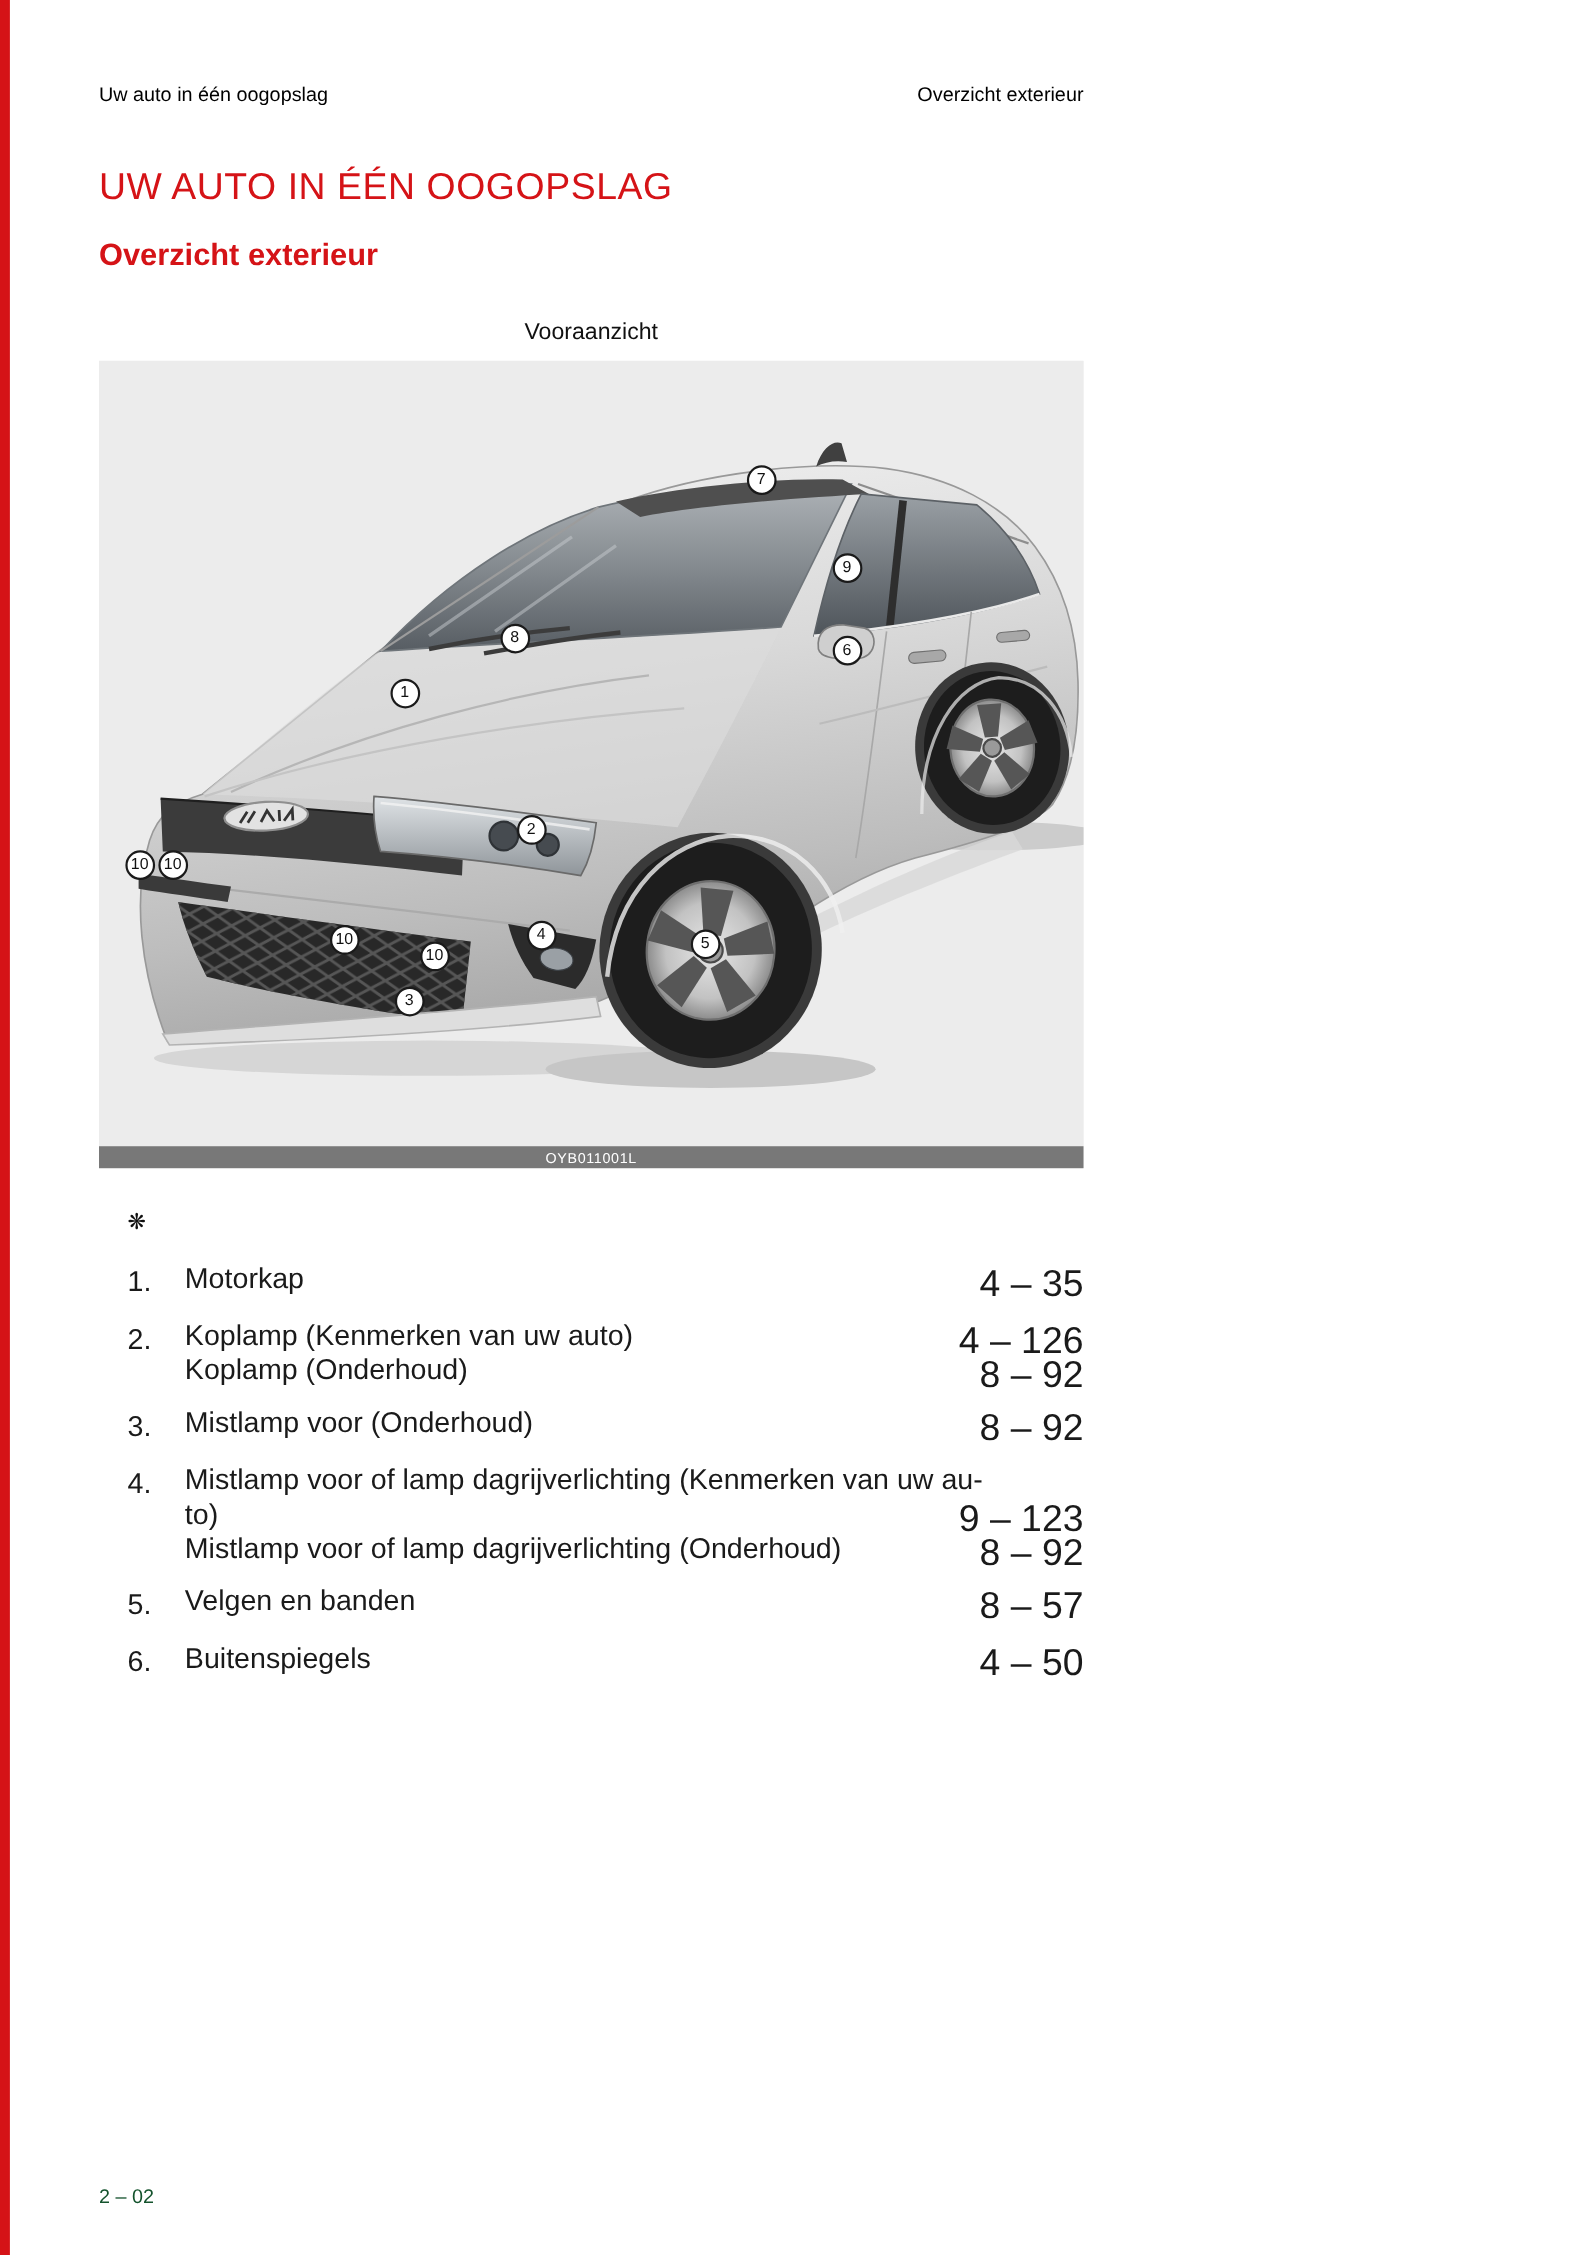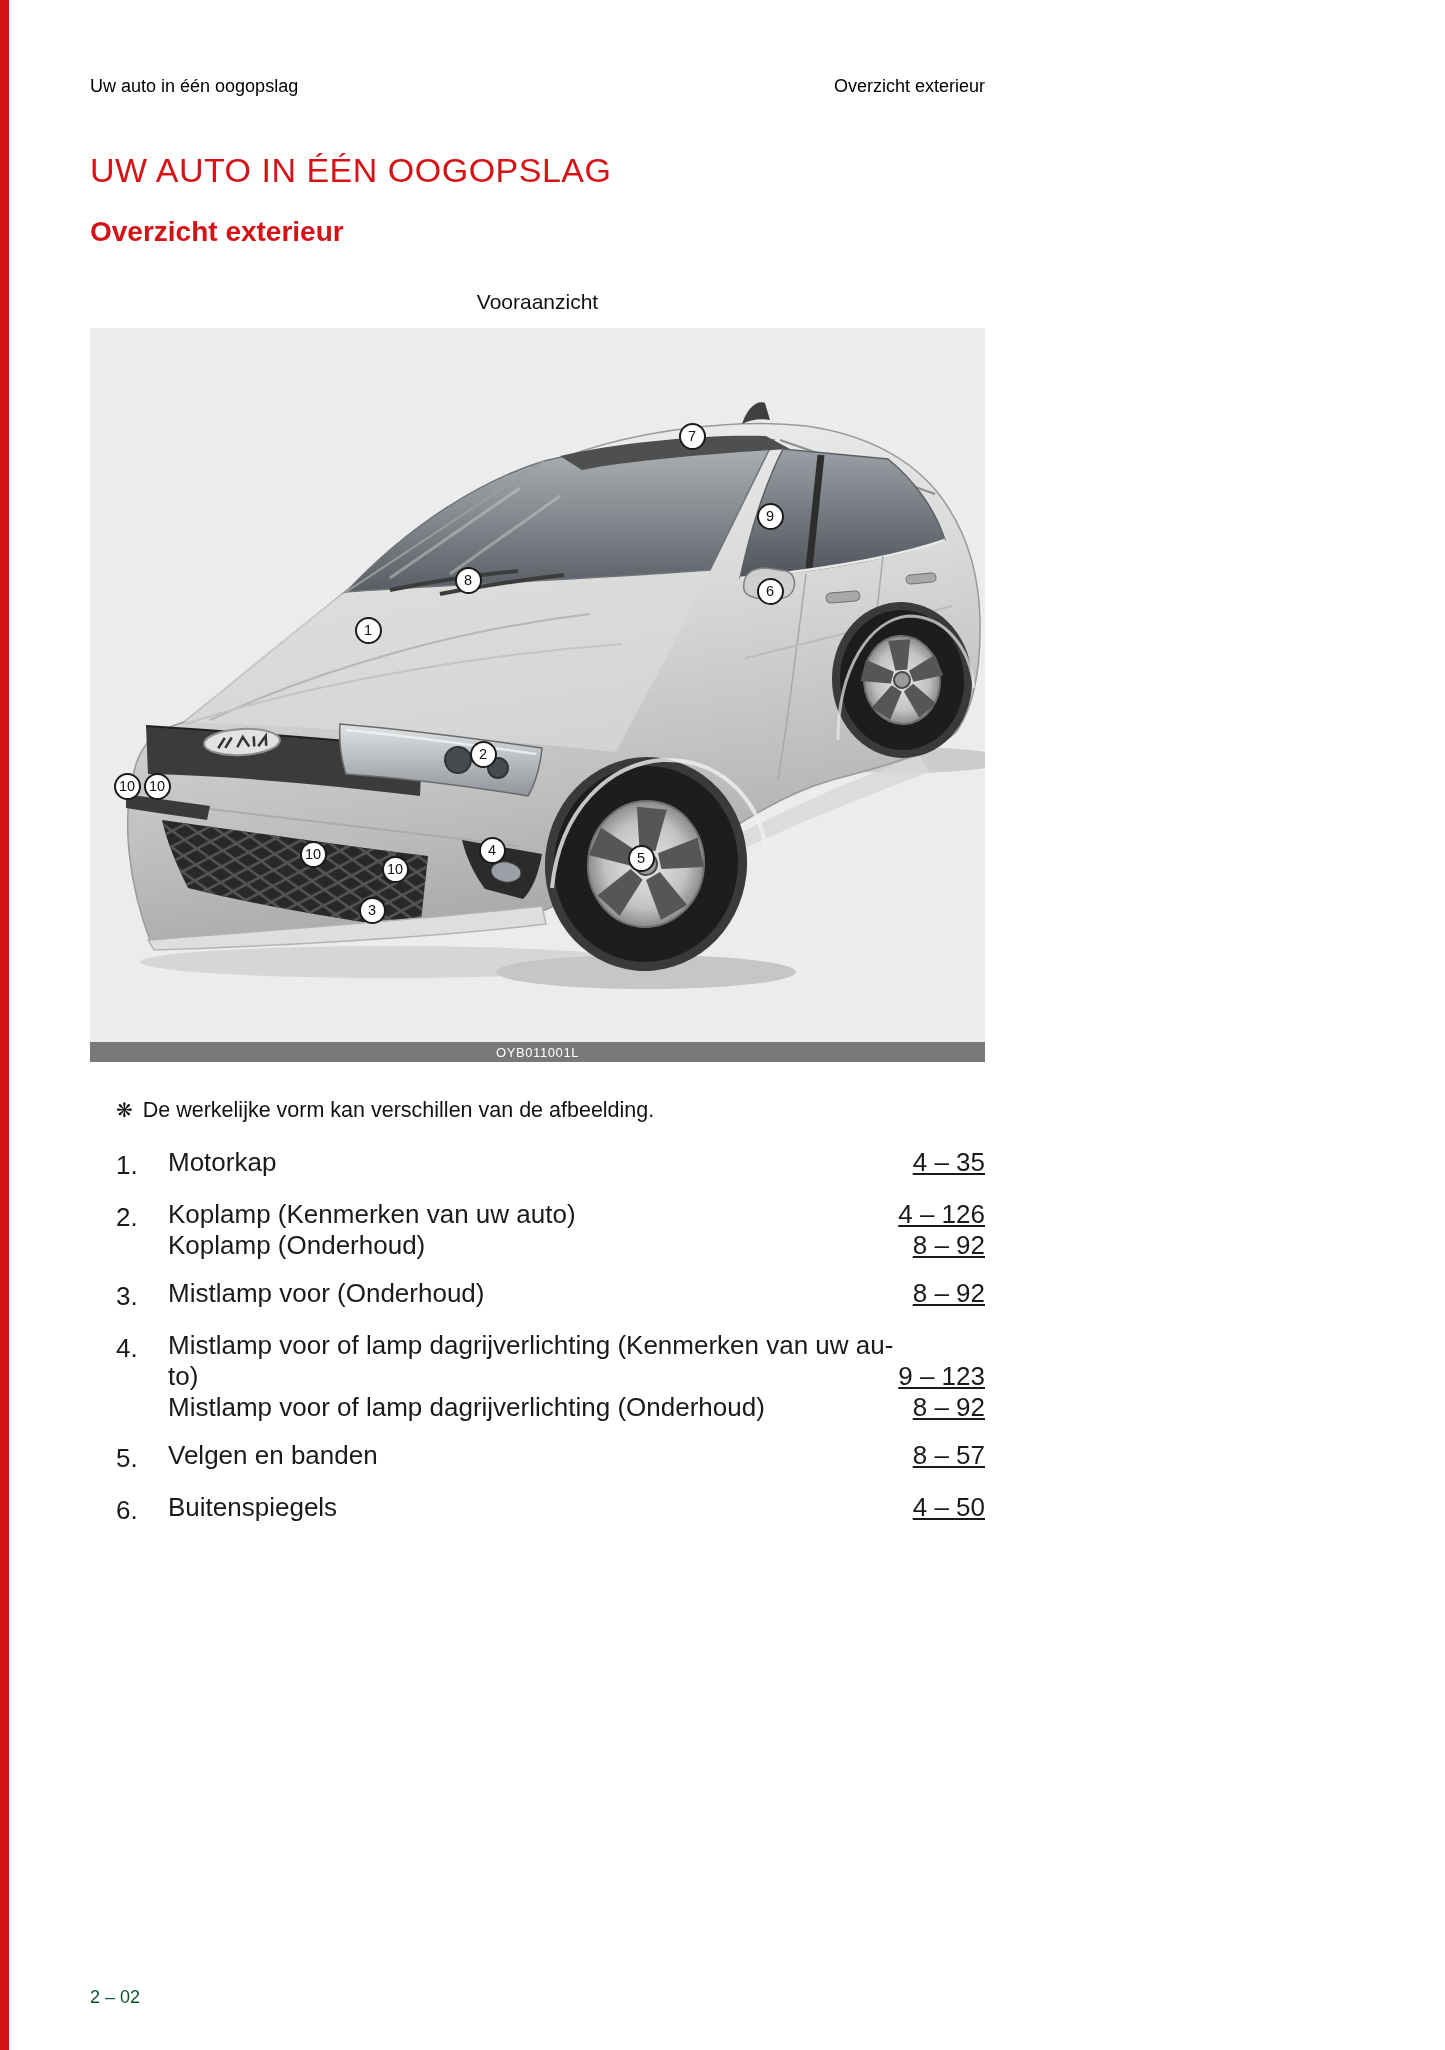--- a/index.html
+++ b/index.html
@@ -35,21 +35,21 @@
 
   .note { margin-top:36px; padding-left:26px; font-size:21.5px; color:#111; display:flex; gap:10px; align-items:baseline; }
   .note-symbol { font-size:20px; }
 
   .index-list { list-style:none; margin-top:24px; padding-left:26px; }
   .item { display:flex; margin-bottom:18px; }
   .item .num { width:52px; flex:none; font-size:26px; padding-top:3px; }
   .item .rows { display:block; flex:1; position:relative; }
   .item .row { display:block; position:relative; }
   .item .t { display:block; font-size:26px; line-height:1.18; white-space:nowrap; }
-  .item .p { position:absolute; right:0; top:0; font-size:26px; line-height:1.18;text-decoration:underline; }
+  .item .p { position:absolute; right:0; top:0; font-size:34px; line-height:1.18; }
 
   .page-footer { position:absolute; left:90px; bottom:42px; font-size:18px; color:#14532d; }
 </style>
 </head>
 <body>
 
 <div class="page">
   <div class="red-strip"></div>
 
   <div class="content">
@@ -228,21 +228,20 @@
           <div class="callout" style="left: 291.5px; top: 527.5px;">10</div>
           <div class="callout" style="left: 268.5px; top: 568.5px;">3</div>
         </div>
       <div class="figure-code-bar">
         <span>OYB011001L</span>
       </div>
     </div>
 
     <div class="note">
       <span class="note-symbol">❋</span>
-      <span>De werkelijke vorm kan verschillen van de afbeelding.</span>
     </div>
 
     <ol class="index-list">
       <li class="item">
         <span class="num">1.</span>
         <span class="rows">
           <span class="row">
             <span class="t">Motorkap</span>
             <span class="p">4 – 35</span>
           </span>

